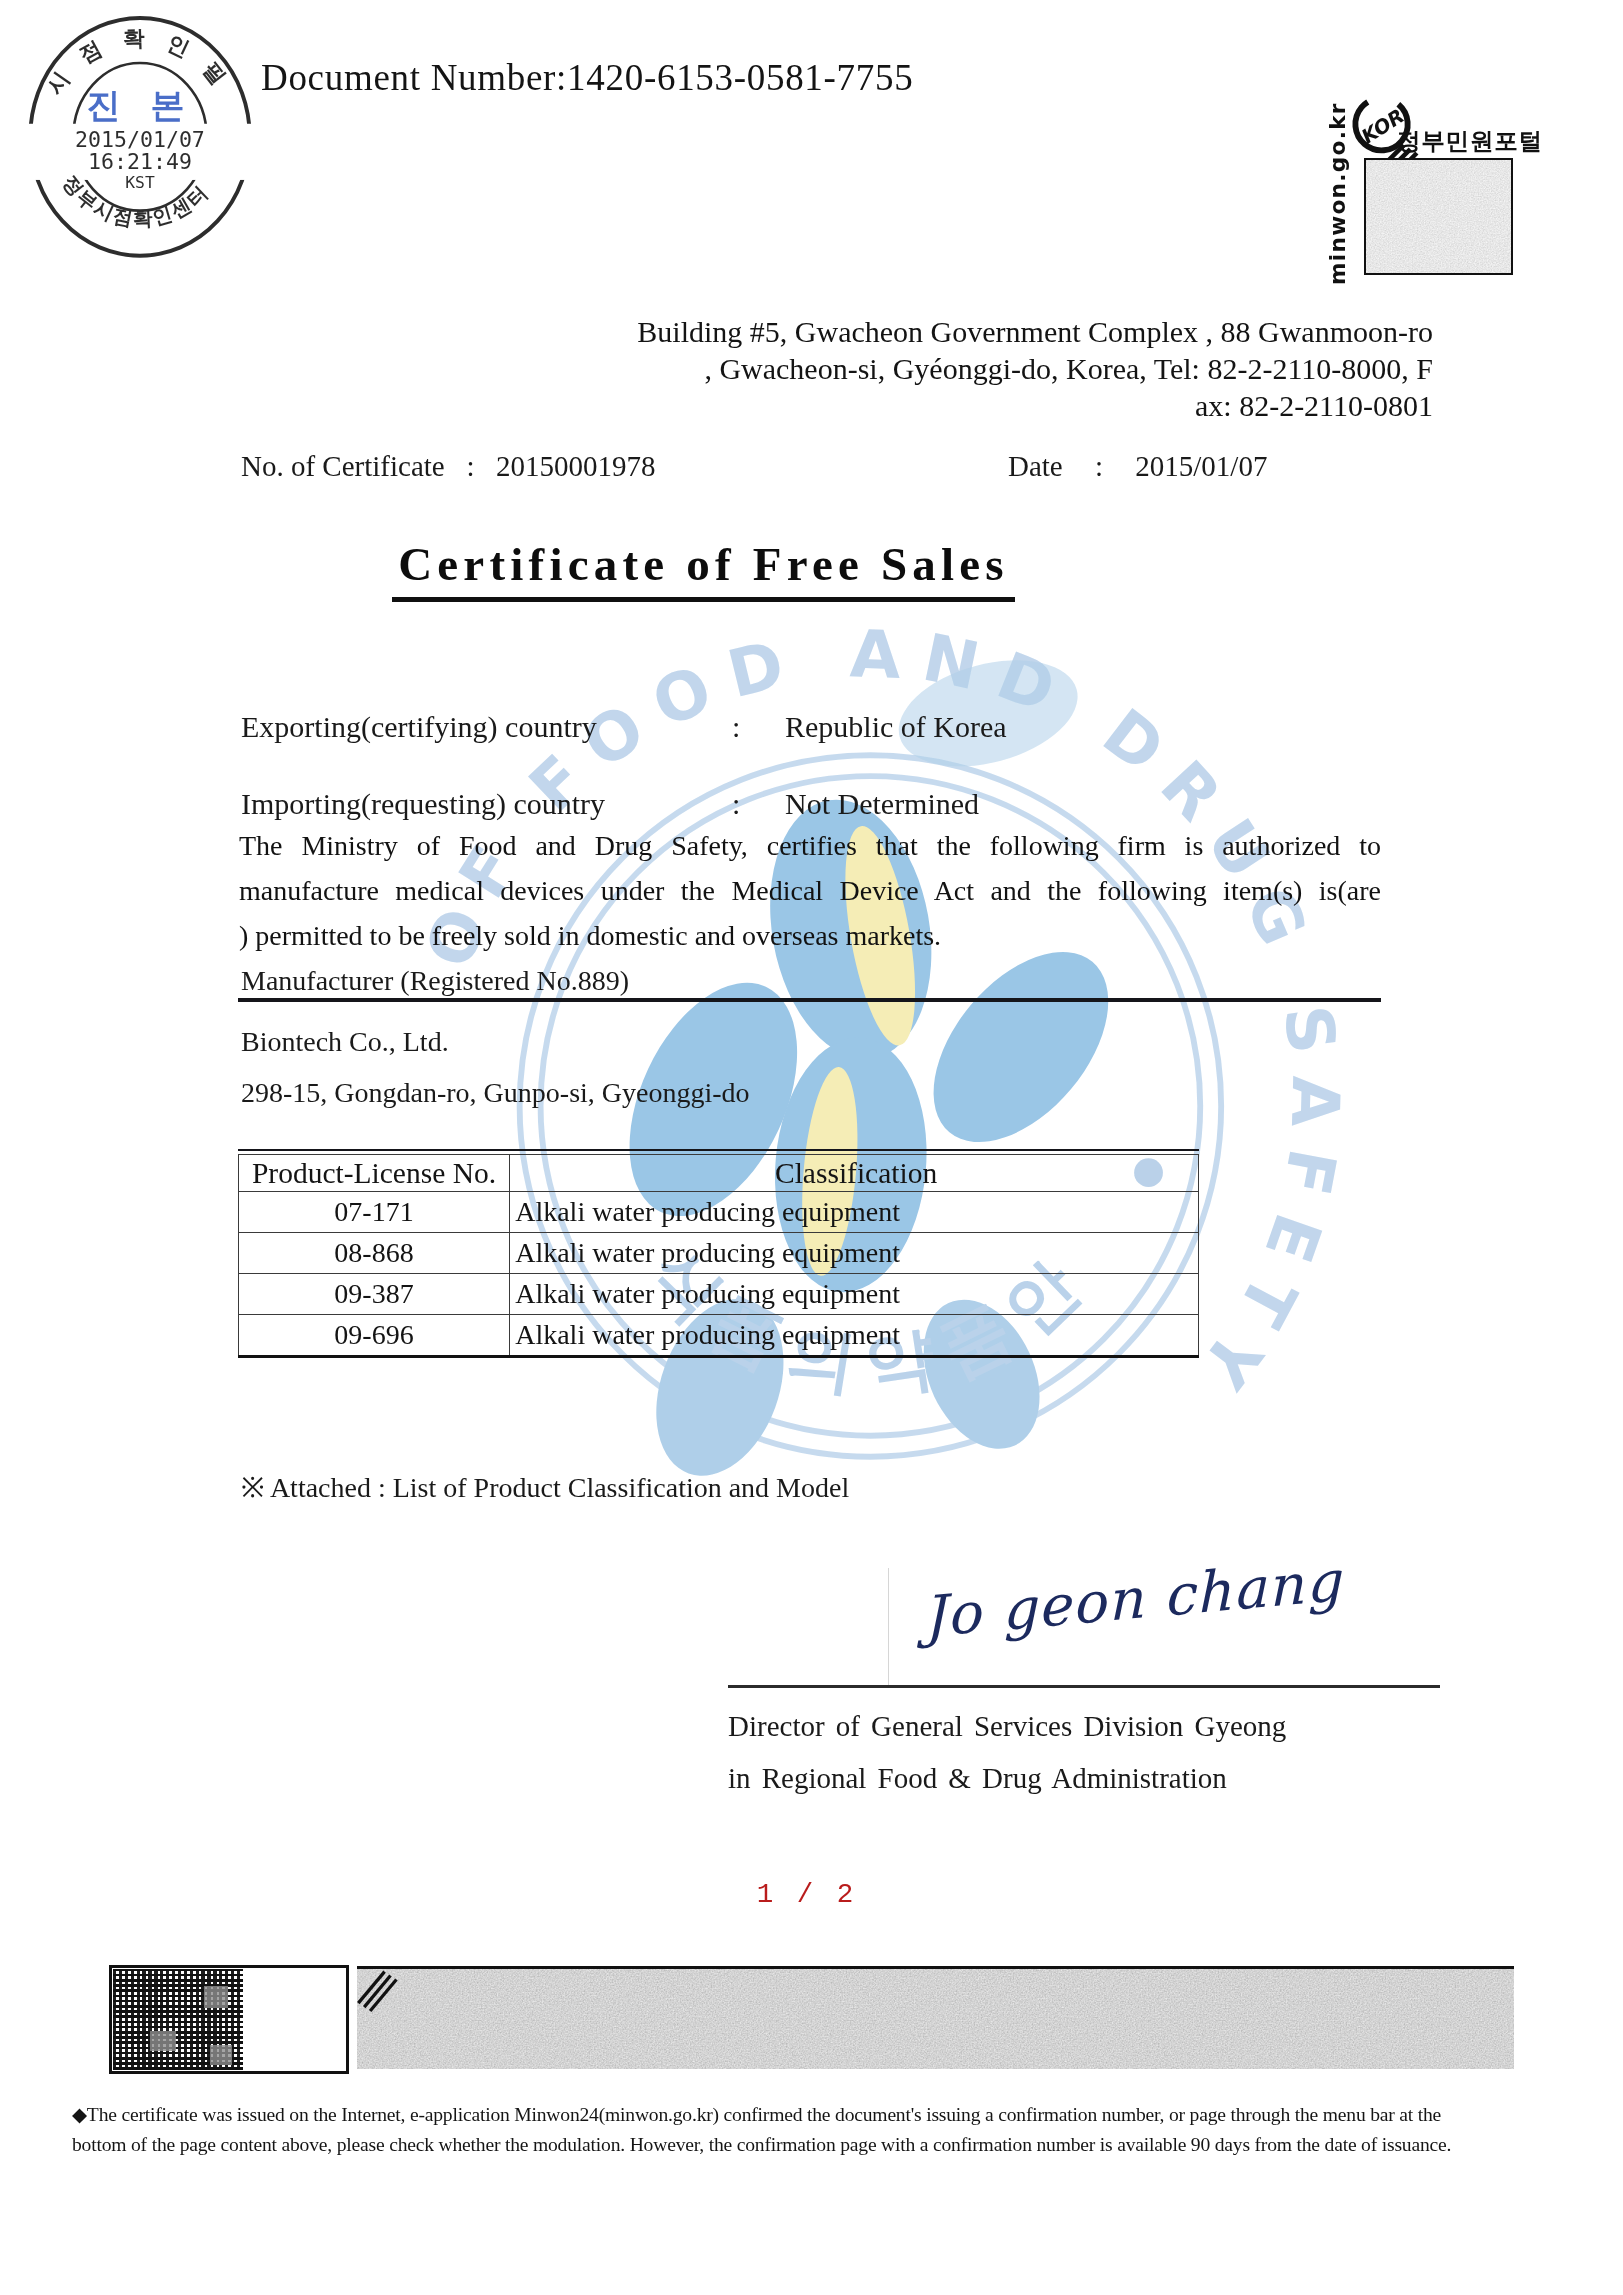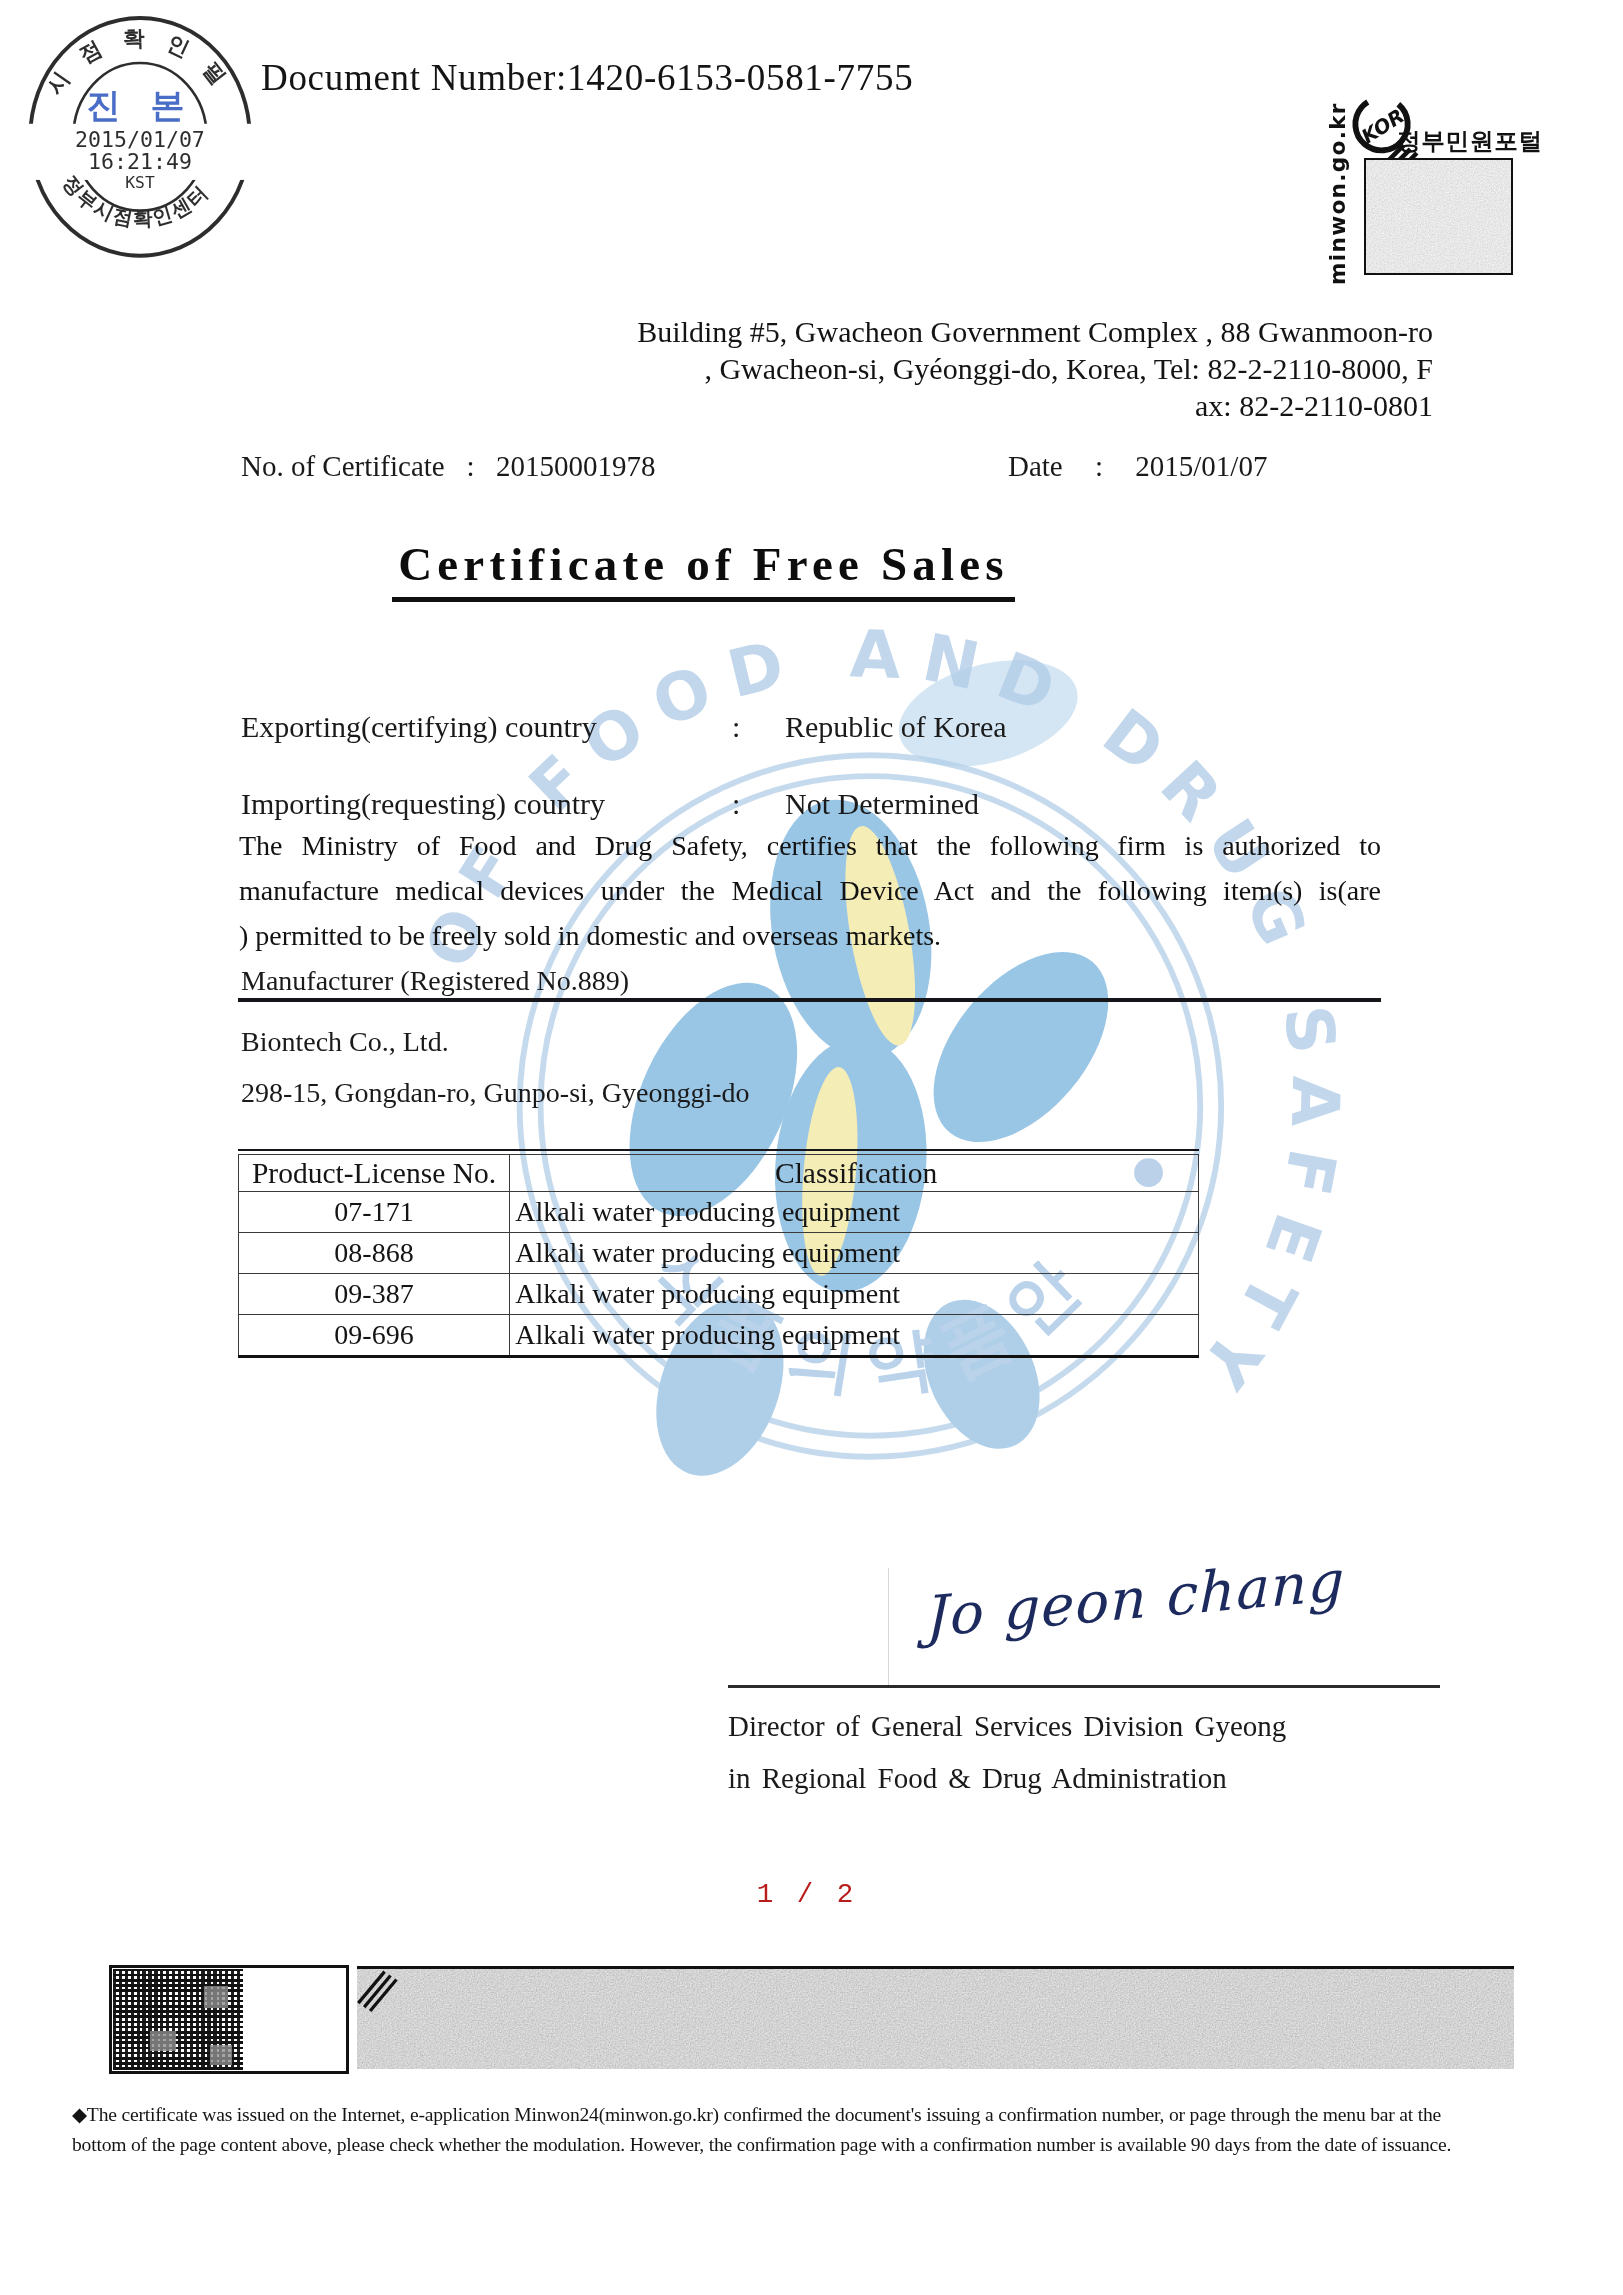--- a/index.html
+++ b/index.html
@@ -259,20 +259,21 @@
           <td class="col-class">Alkali water producing equipment</td>
         </tr>
         <tr>
           <td class="col-license">09-696</td>
           <td class="col-class">Alkali water producing equipment</td>
         </tr>
       </tbody>
     </table>
   </div>
 
+  <div id="attachment-note" class="abs">※ Attached : List of Product Classification and Model</div>
 
   <div id="sig-vline" class="abs"></div>
   <div id="signature-name" class="abs">Jo geon chang</div>
   <div id="sig-hline" class="abs"></div>
   <div id="signer-title-1" class="abs">Director of General Services Division Gyeong</div>
   <div id="signer-title-2" class="abs">in Regional Food &amp; Drug Administration</div>
 
   <div id="pagination" class="abs">
     <span>1</span><span>/</span><span>2</span>
   </div>

